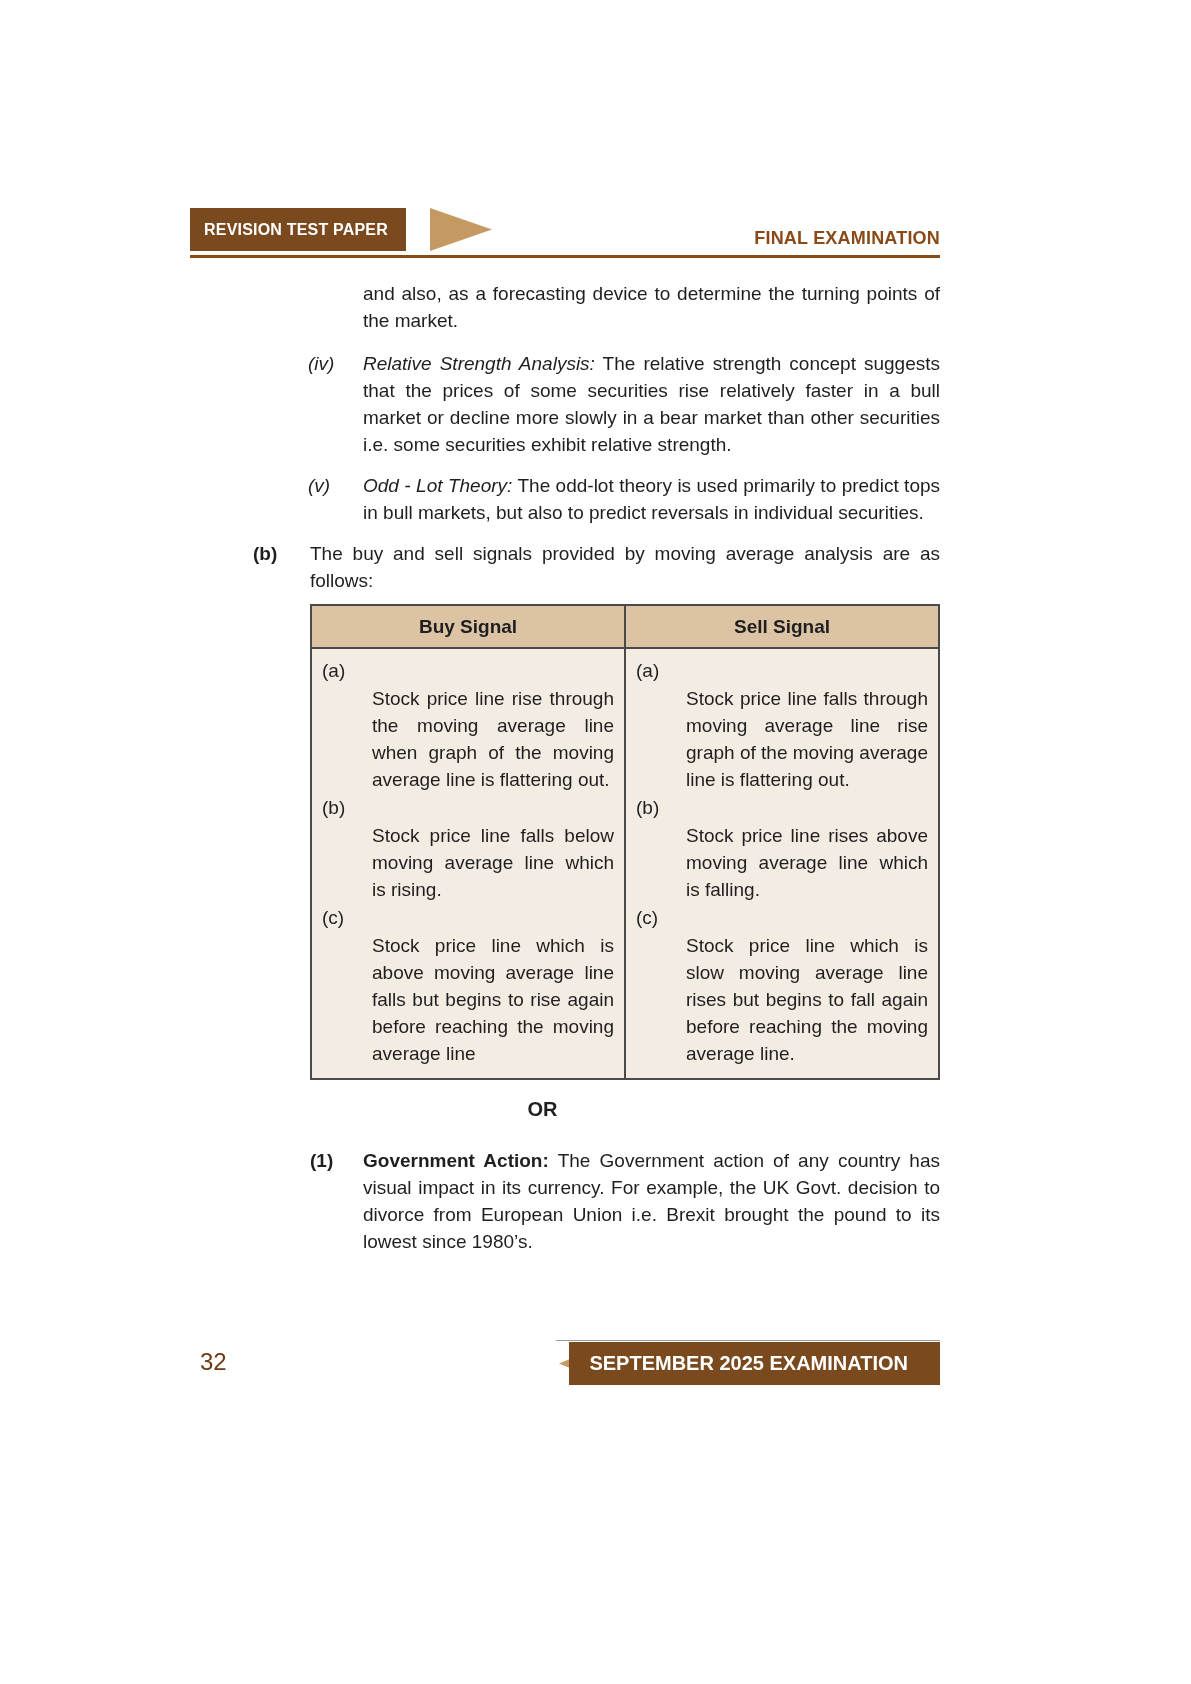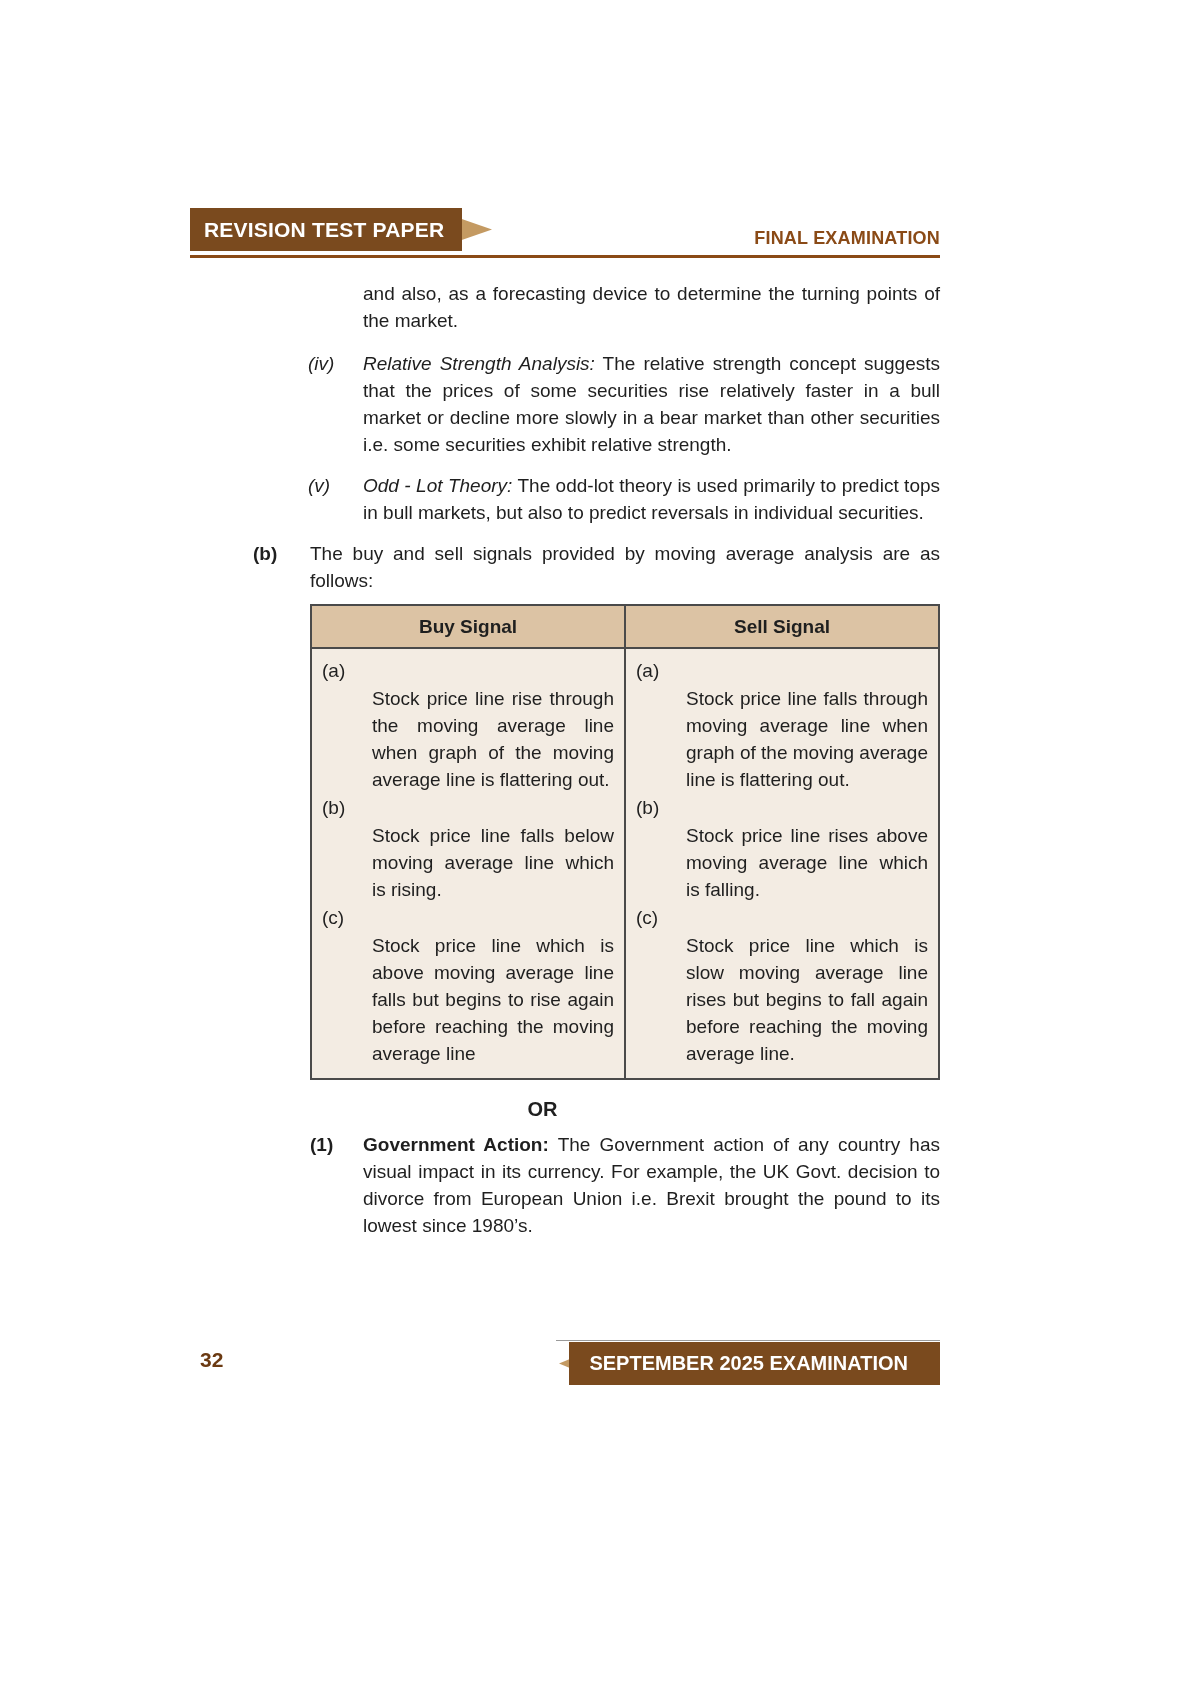--- a/index.html
+++ b/index.html
@@ -16,21 +16,21 @@
 
   
   .header-banner {
     position: absolute;
     left: 190px;
     top: 208px;
     height: 43px;
     background: #7a4a1e;
     color: #ffffff;
     font-weight: bold;
-    font-size: 21px;
+    font-size: 16px;
     display: flex;
     align-items: center;
     padding: 0 18px 0 14px;
     letter-spacing: 0.2px;
     z-index: 2;
   }
   .header-arrow {
     position: absolute;
     left: 430px;
     top: 208px;
@@ -123,21 +123,21 @@
     margin-bottom: 1px;
   }
   .cell-item .cell-text { text-align: justify; margin-top: 28px; }
 
   
   .or-divider {
     width: 705px;
     text-align: center;
     font-weight: bold;
     margin-top: 16px;
-    margin-bottom: 8px;
+    margin-bottom: 24px;
     font-size: 20px;
   }
   .alt-intro {
     margin-left: 120px;
     width: 630px;
     margin-bottom: 14px;
   }
   .alt-item {
     display: grid;
     grid-template-columns: 53px 1fr;
@@ -178,22 +178,22 @@
     height: 43px;
     background: #c49a62;
     clip-path: polygon(100% 0, 0 50%, 100% 100%);
     z-index: 1;
   }
   .page-number {
     position: absolute;
     left: 200px;
     top: 1348px;
     color: #6b3a12;
-    font-weight: bold;
-    font-size: 21px;
+    font-weight: normal;
+    font-size: 24px;
   }
 </style>
 </head>
 <body>
 
 <div class="page">
 
   <div class="header-arrow"></div>
   <div class="header-banner">
     <span>REVISION TEST PAPER</span>
@@ -246,21 +246,21 @@
                 <span class="cell-text">Stock price line falls below moving average line which is rising.</span>
               </div>
               <div class="cell-item">
                 <span class="cell-label">(c)</span>
                 <span class="cell-text">Stock price line which is above moving average line falls but begins to rise again before reaching the moving average line</span>
               </div>
             </td>
             <td>
               <div class="cell-item">
                 <span class="cell-label">(a)</span>
-                <span class="cell-text">Stock price line falls through moving average line when graph of the moving average line is flattering out.</span>
+                <span class="cell-text">Stock price line falls through moving average line rise graph of the moving average line is flattering out.</span>
               </div>
               <div class="cell-item">
                 <span class="cell-label">(b)</span>
                 <span class="cell-text">Stock price line rises above moving average line which is falling.</span>
               </div>
               <div class="cell-item">
                 <span class="cell-label">(c)</span>
                 <span class="cell-text">Stock price line which is slow moving average line rises but begins to fall again before reaching the moving average line.</span>
               </div>
             </td>

